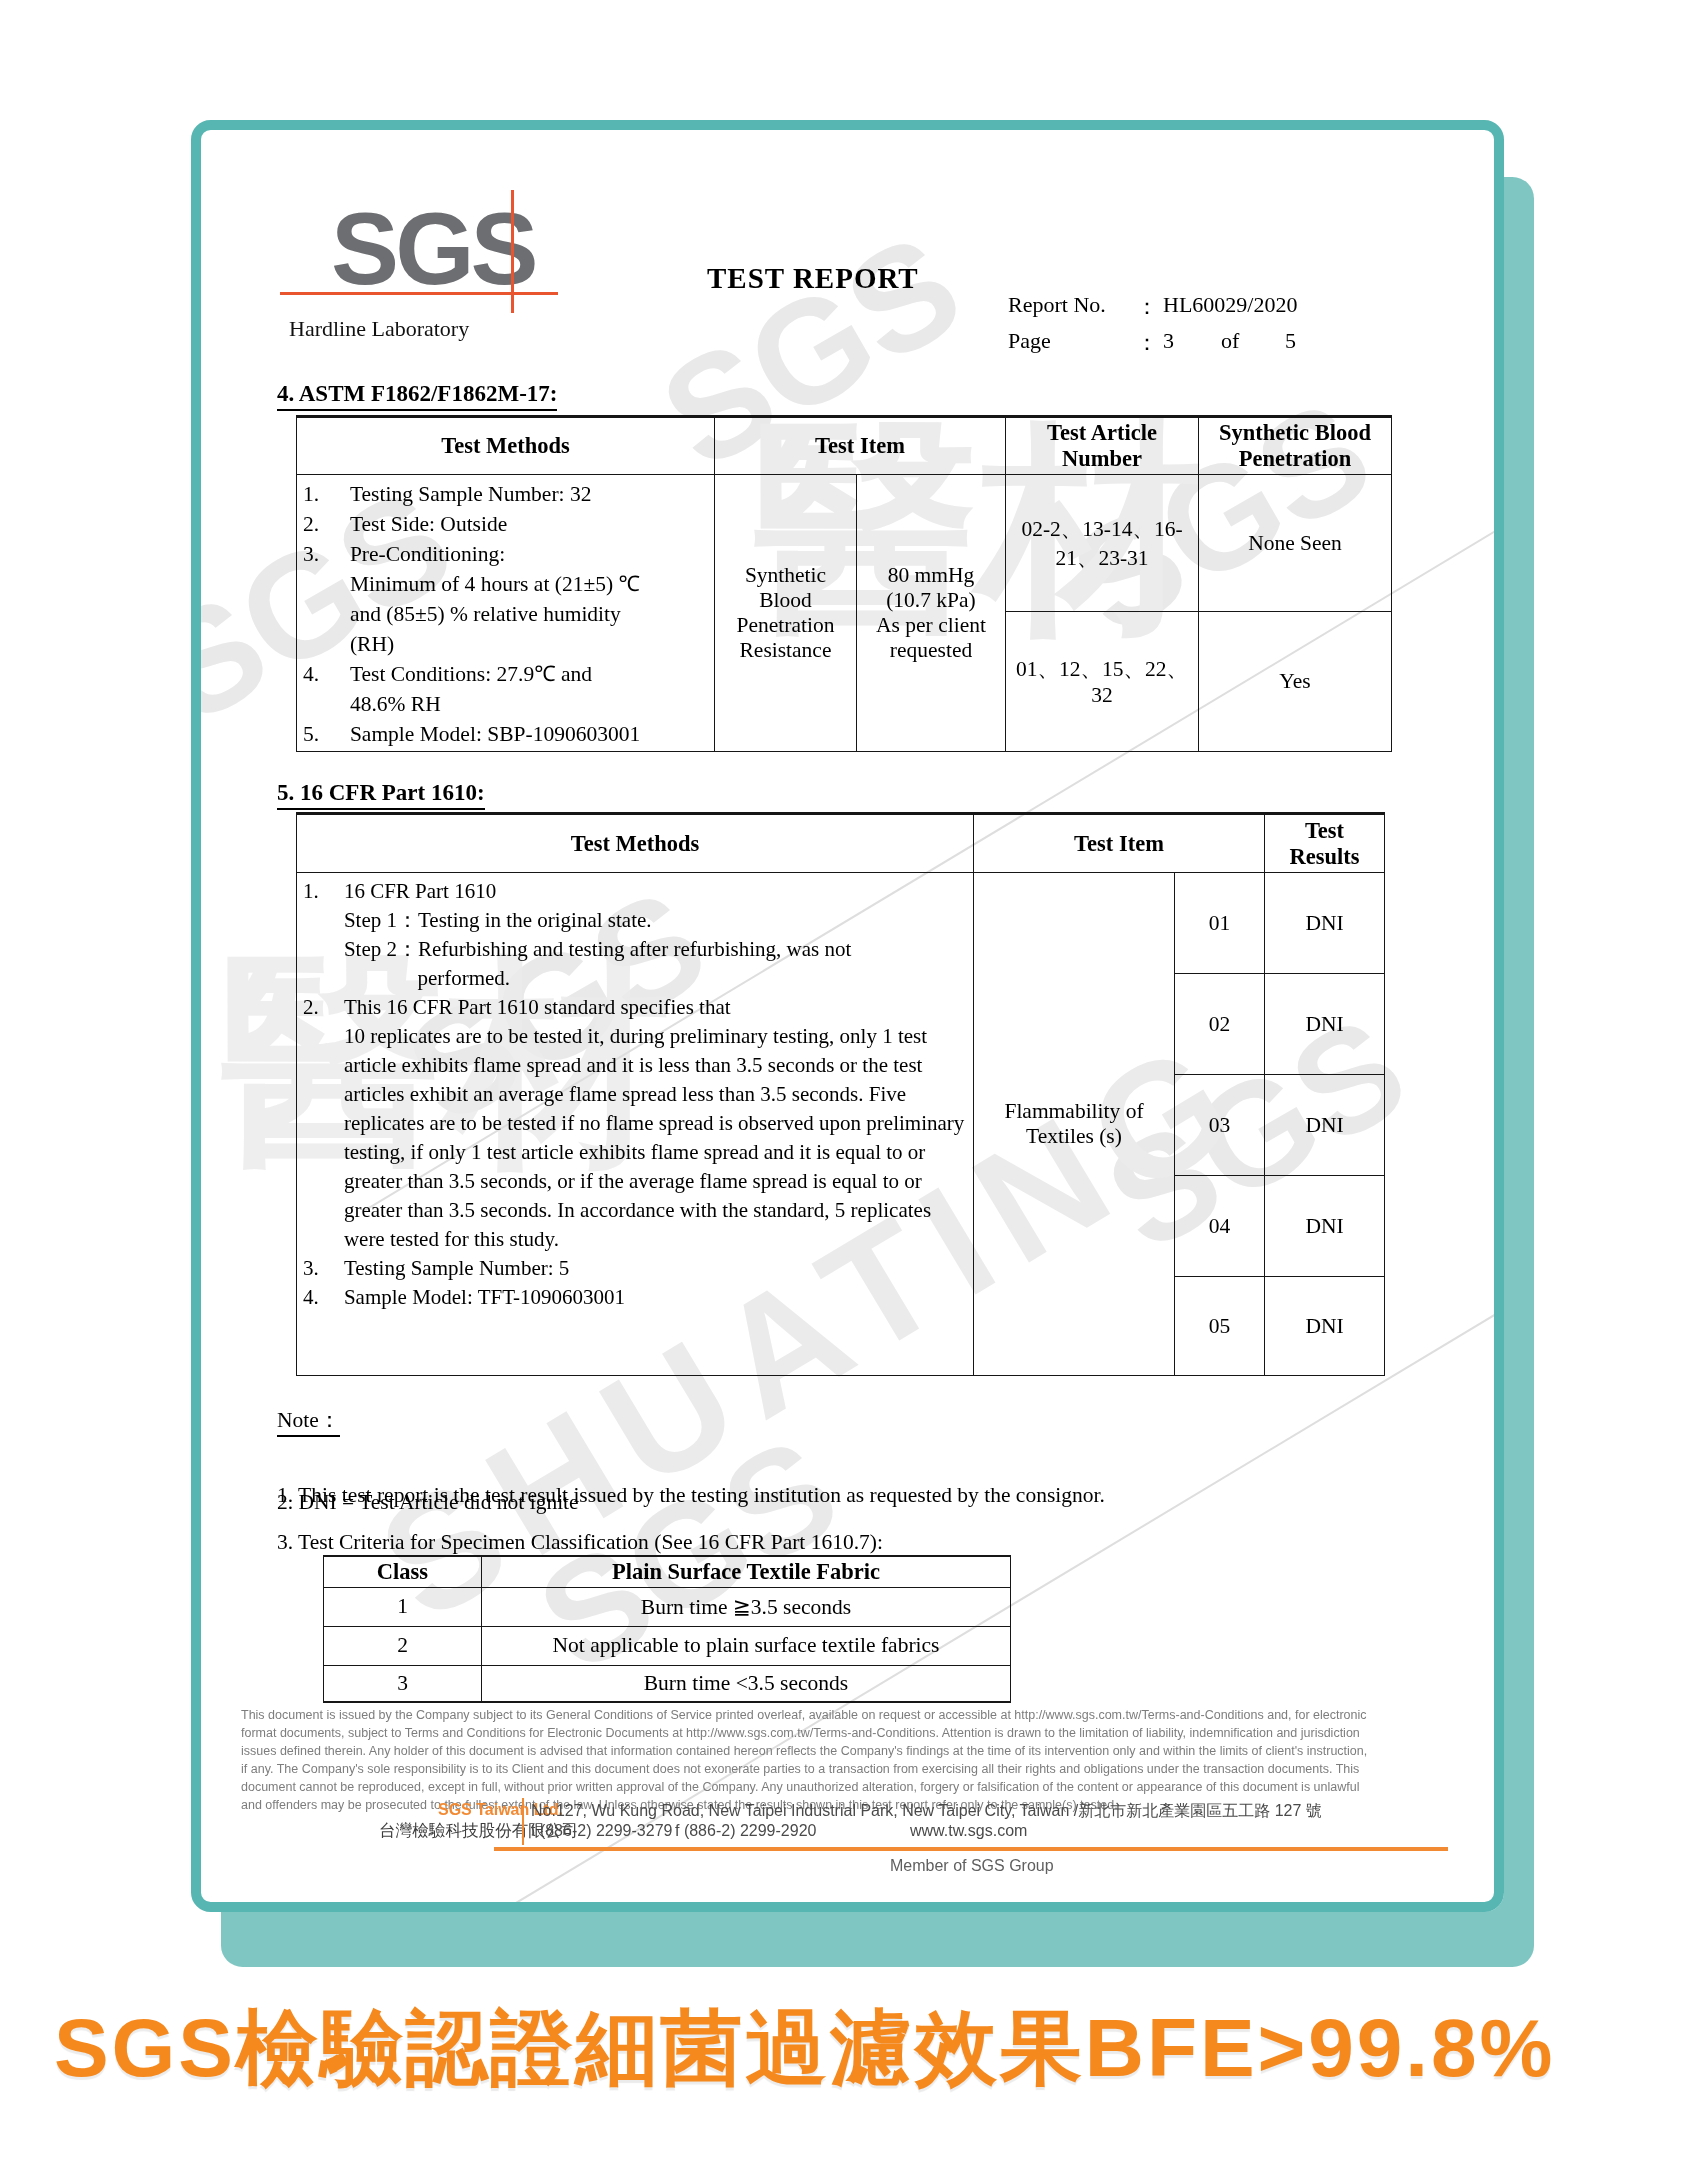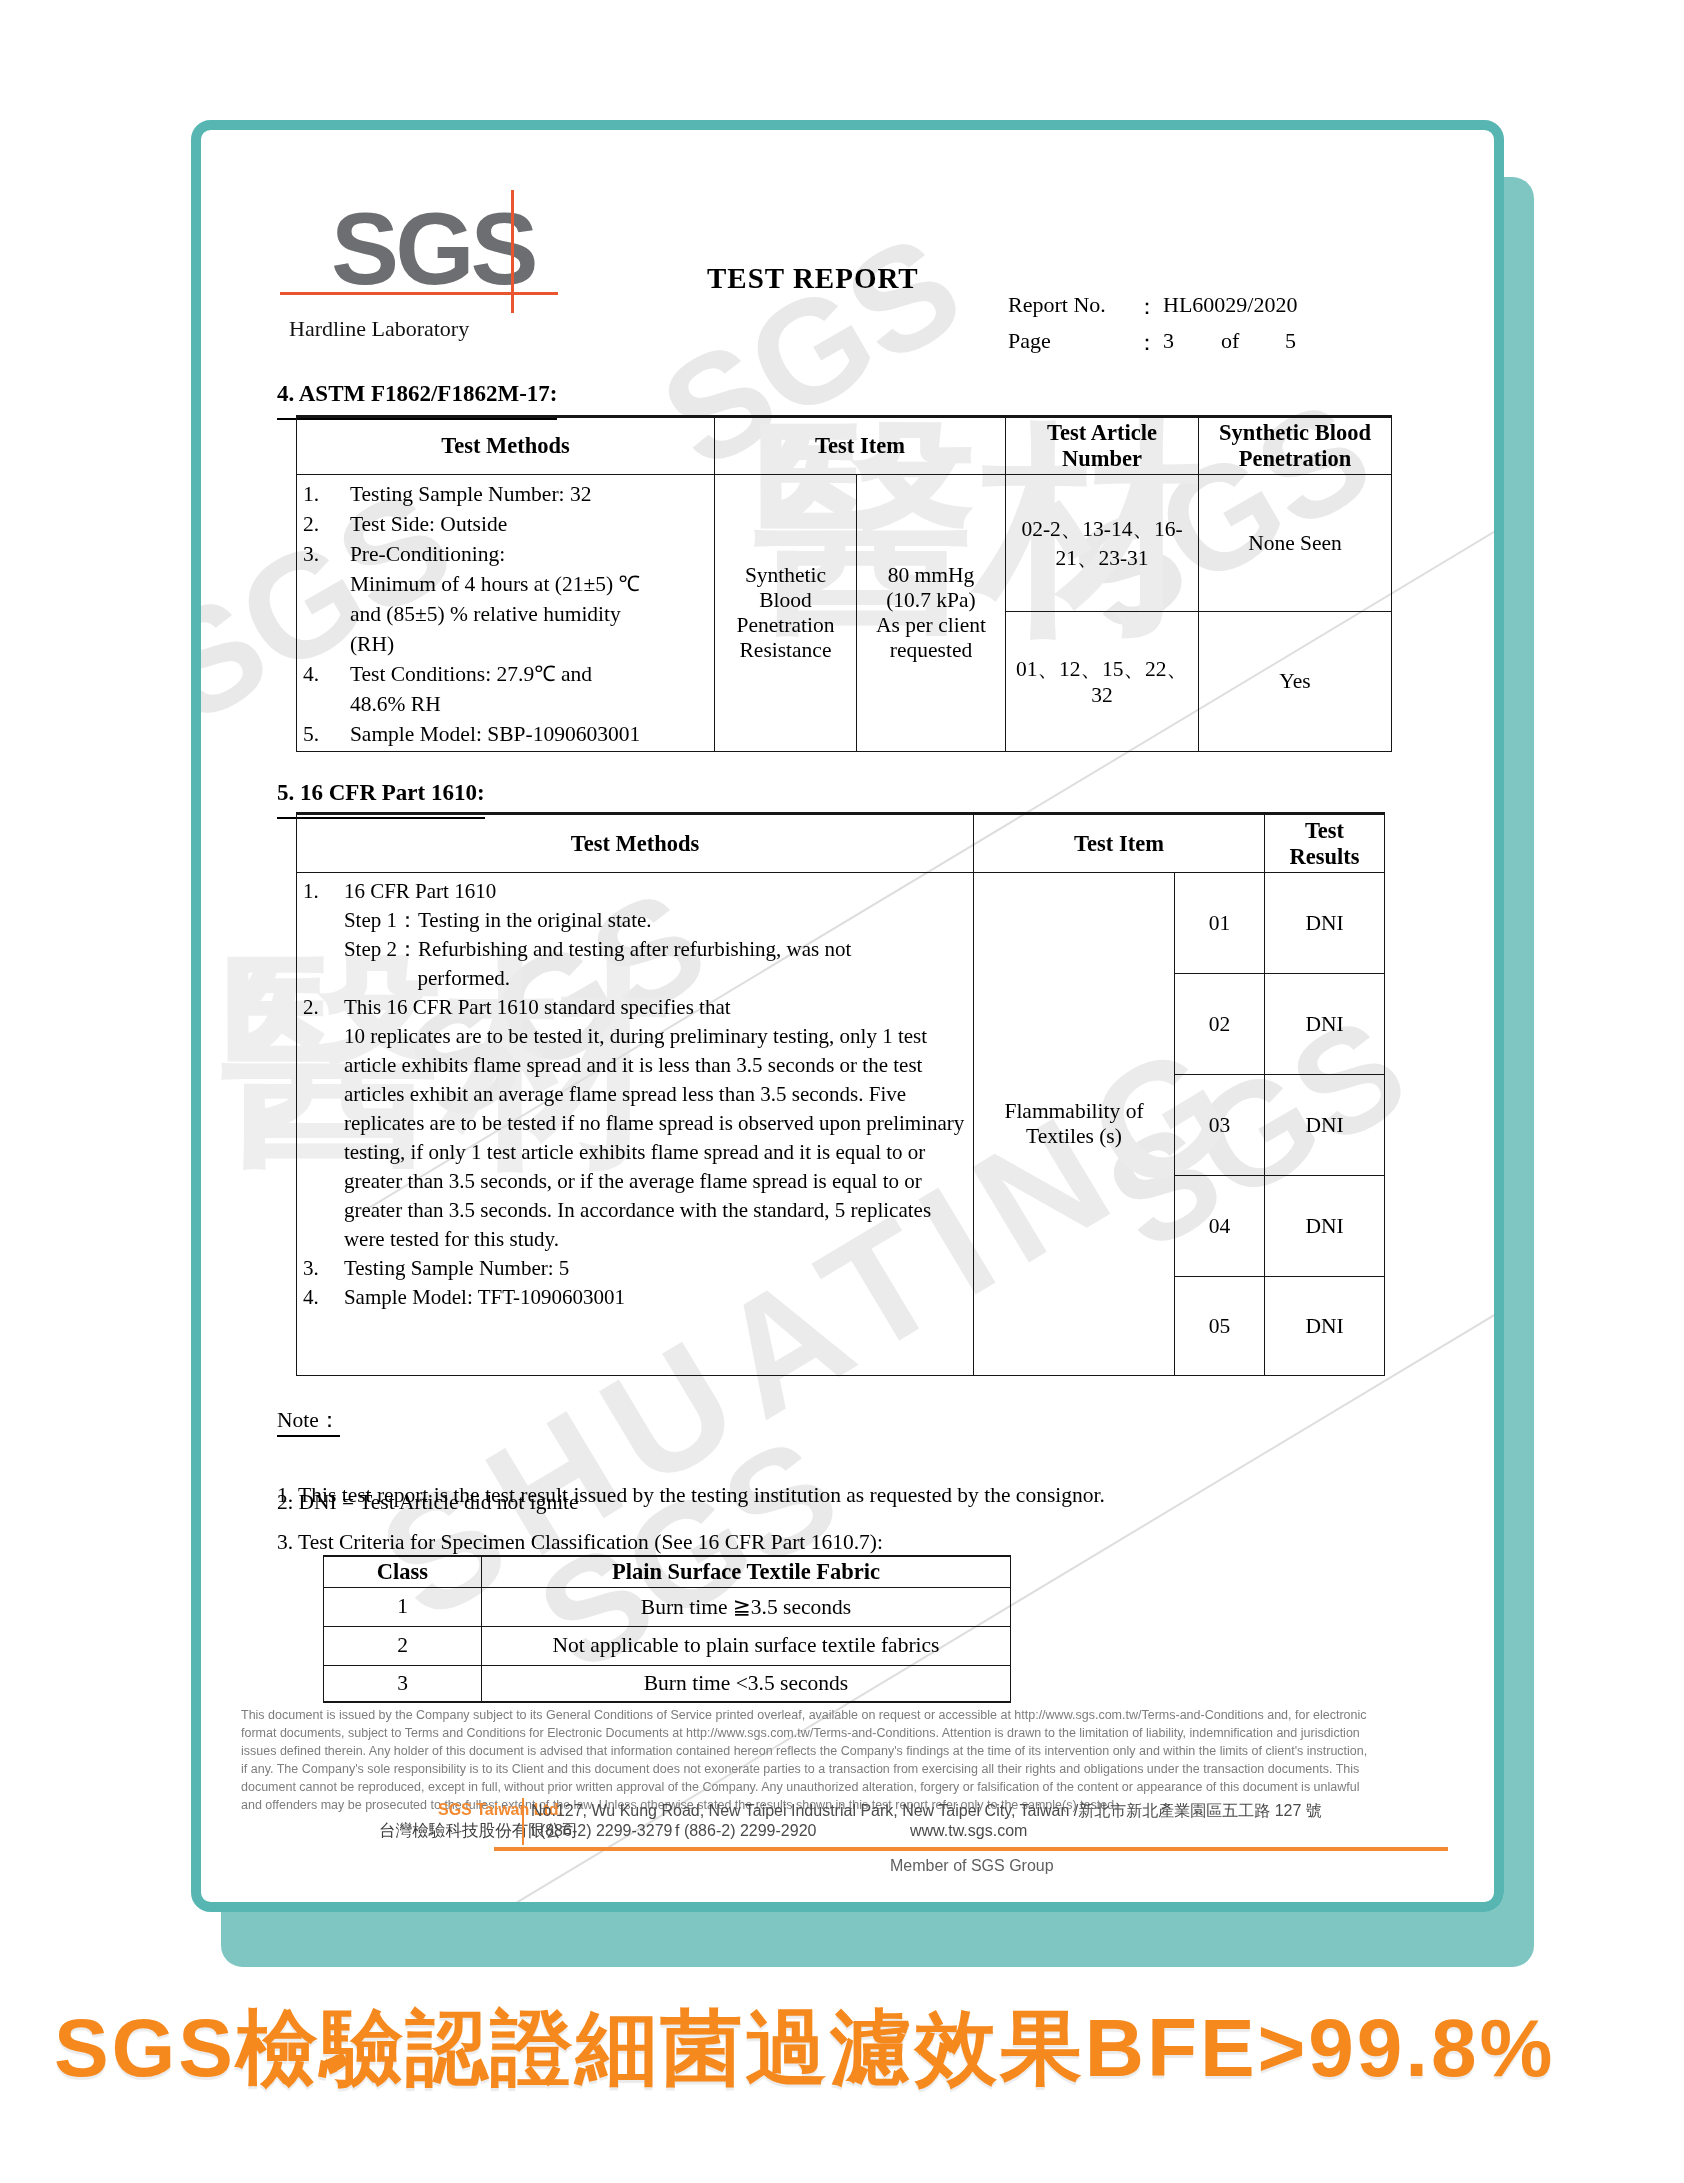--- a/index.html
+++ b/index.html
@@ -31,21 +31,21 @@
   .report-title { position:absolute; left:516px; top:142px; font-size:29px; font-weight:bold; letter-spacing:1px; color:#000; }
   .report-meta { position:absolute; left:817px; top:172px; font-size:22px; color:#000; }
   .report-meta .row { display:flex; height:36px; align-items:flex-start; }
   .report-meta .lbl { width:128px; }
   .report-meta .col { width:27px; }
   .report-meta .pg-no { width:58px; }
   .report-meta .pg-of { width:64px; }
 
   
   .sec-heading { position:absolute; font-size:23px; font-weight:bold; color:#000;
-                 border-bottom:2.4px solid #000; padding-bottom:11px; }
+                 border-bottom:2.4px solid #000; padding-bottom:2px; }
   .note-heading { position:absolute; left:86px; top:1285px; font-size:21.5px; color:#000;
                   border-bottom:2px solid #000; padding-bottom:1px; }
   .note-item { position:absolute; left:86px; font-size:21.5px; color:#000; }
 
   
   table.t { border-collapse:collapse; table-layout:fixed; width:100%; height:100%;
             font-family:"Liberation Serif", serif; color:#000;border-radius:9px; }
   table.t th, table.t td { border:1.5px solid #161616; text-align:center; vertical-align:middle;
                            font-size:21.5px; padding:2px 3.9px; overflow:hidden; }
   table.t th { font-weight:bold; font-size:22.5px; line-height:1.15; }

